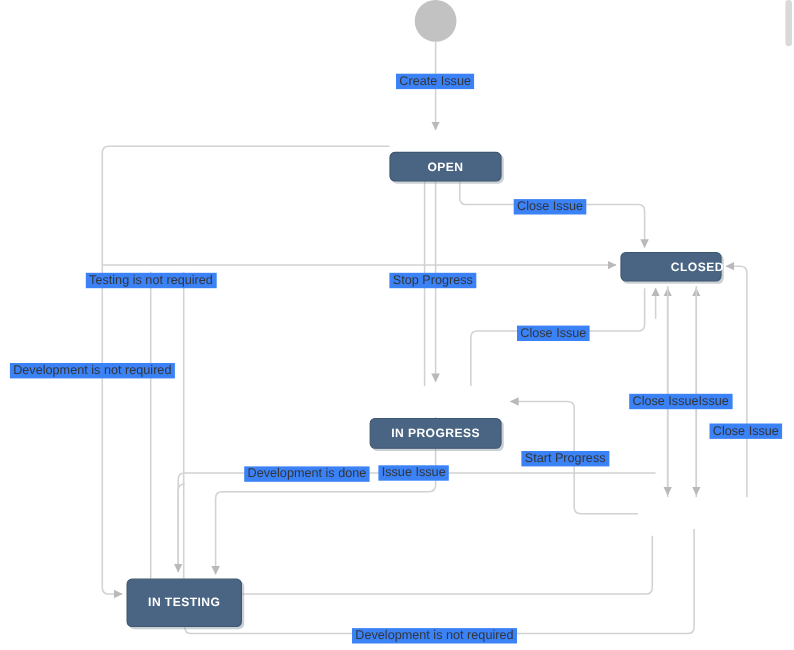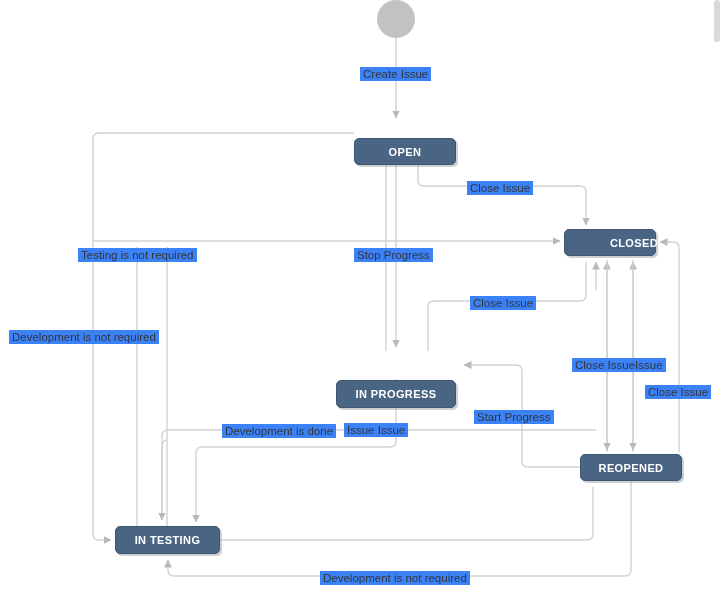--- a/index.html
+++ b/index.html
@@ -81,25 +81,22 @@
   </div>
 
   <div class="node" style="left:564px;top:229px;width:92px;height:27px;padding-left:48px;">
     <span>CLOSED</span>
   </div>
 
   <div class="node" style="left:336px;top:351px;width:120px;height:28px;margin-top:29px;">
     <span>IN PROGRESS</span>
   </div>
 
-  <div class="node" style="left:580px;top:454px;width:102px;height:27px;">
-    <span>REOPENED</span>
-  </div>
 
-  <div class="node" style="left:115px;top:526px;width:105px;height:28px;">
+  <div class="node" style="left:115px;top:526px;width:105px;height:44px;">
     <span>IN TESTING</span>
   </div>
 
   <div class="lbl" style="left:360px;top:67px;">Create Issue</div>
   <div class="lbl" style="left:467px;top:181px;">Close Issue</div>
   <div class="lbl" style="left:78px;top:248px;">Testing is not required</div>
   <div class="lbl" style="left:354px;top:248px;">Stop Progress</div>
   <div class="lbl" style="left:470px;top:296px;">Close Issue</div>
   <div class="lbl" style="left:9px;top:330px;">Development is not required</div>
   <div class="lbl" style="left:572px;top:358px;">Close IssueIssue</div>

